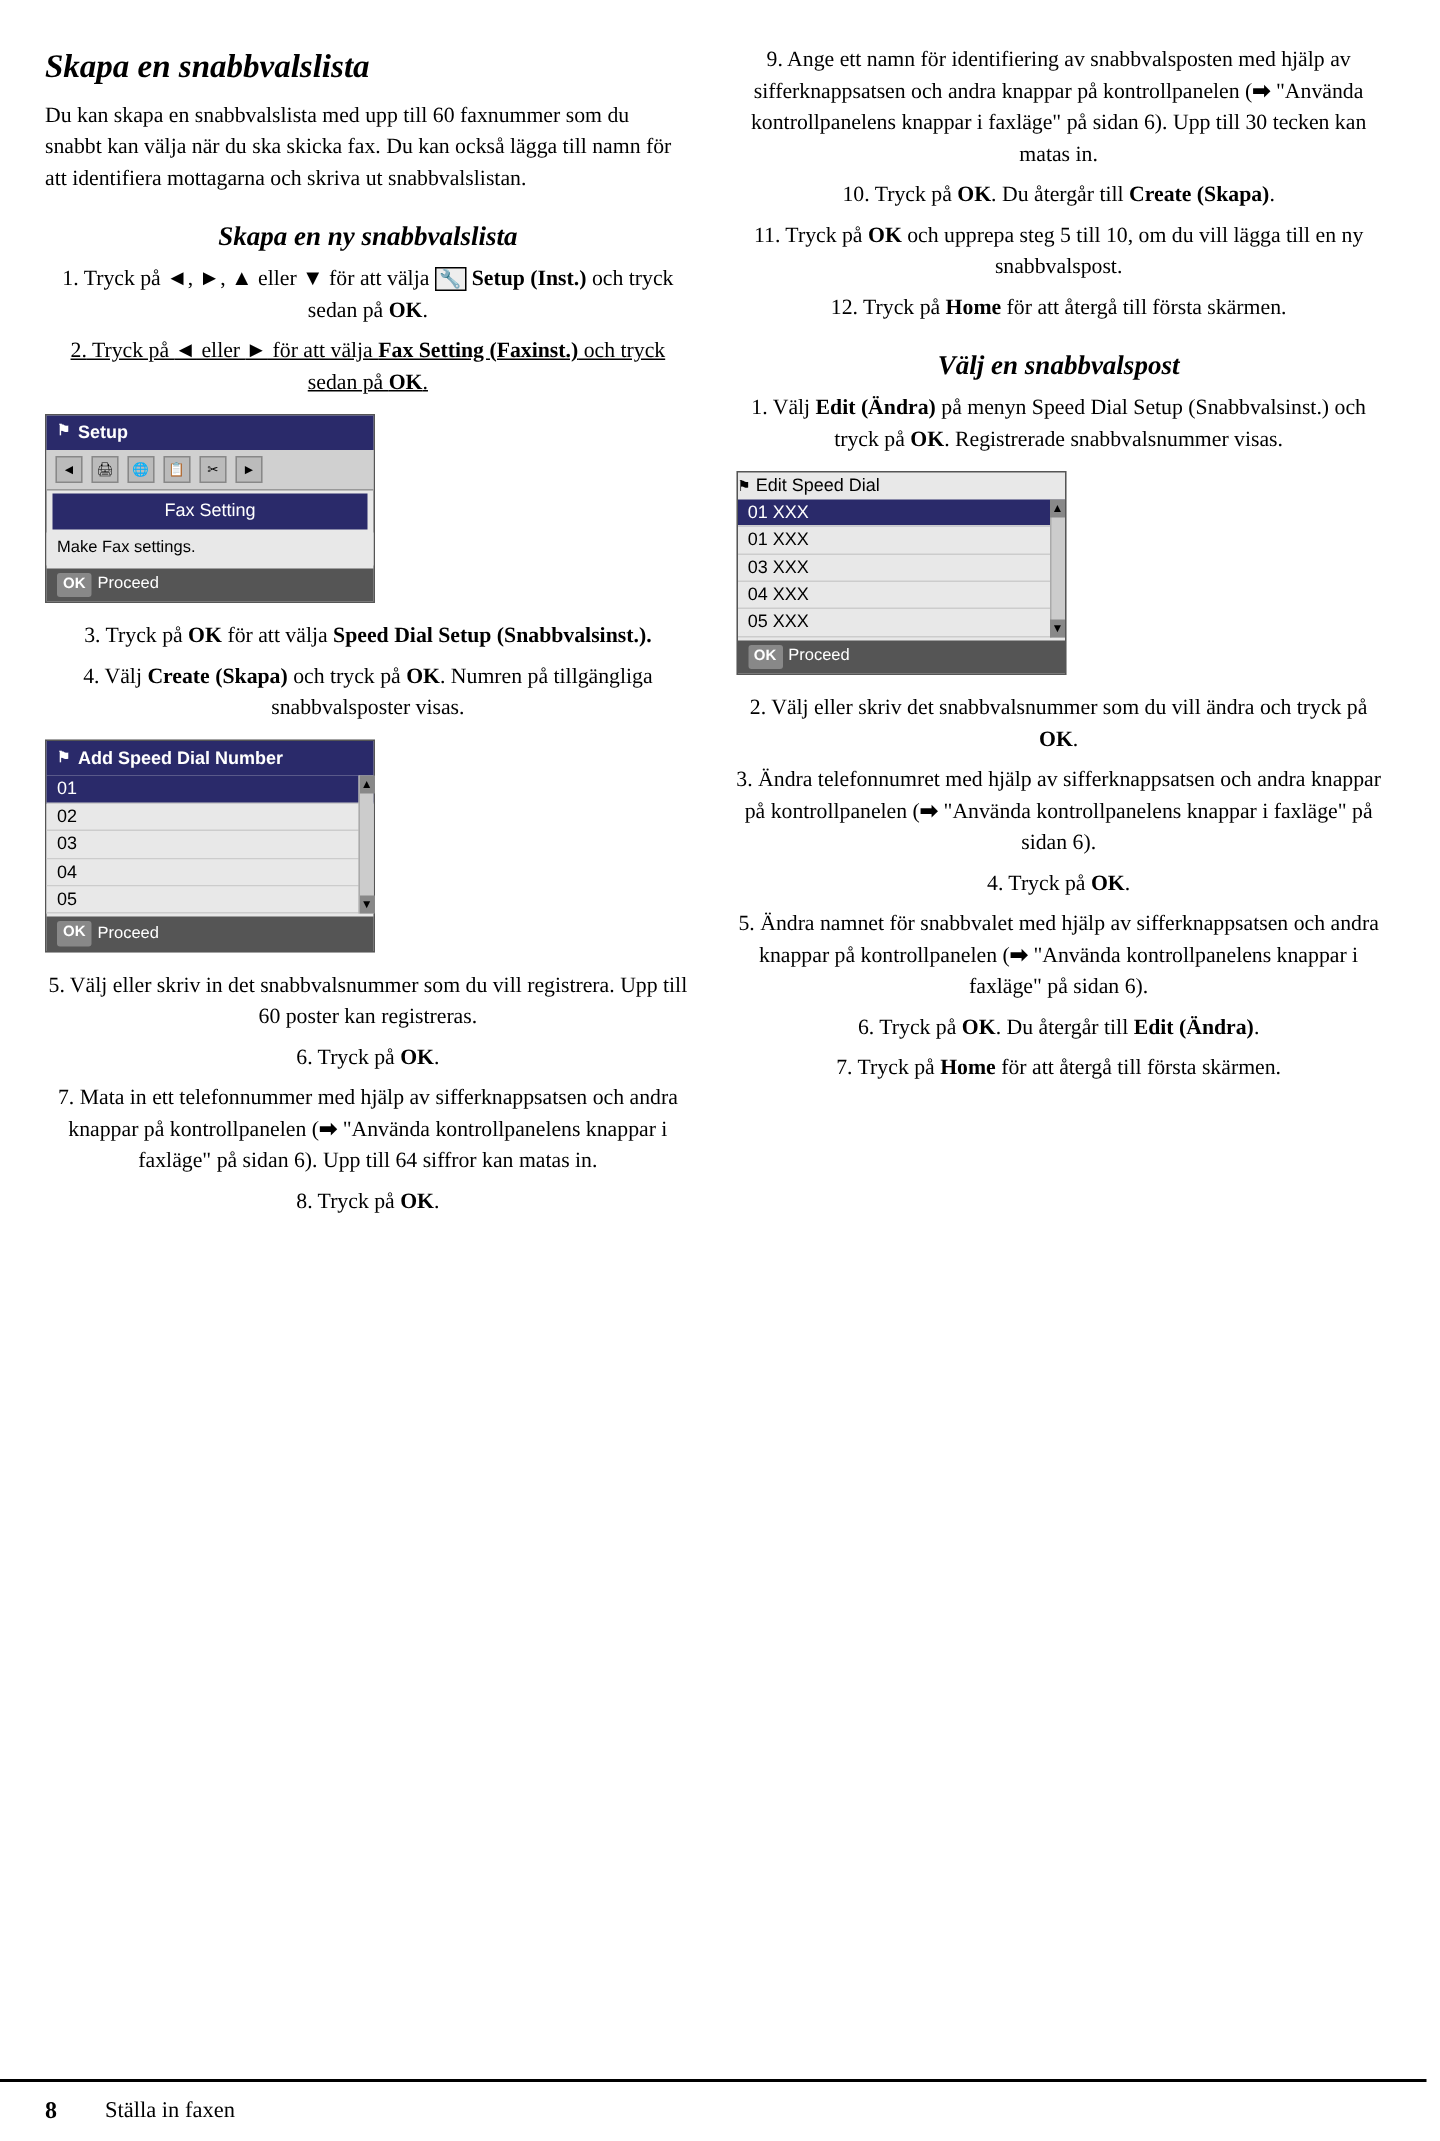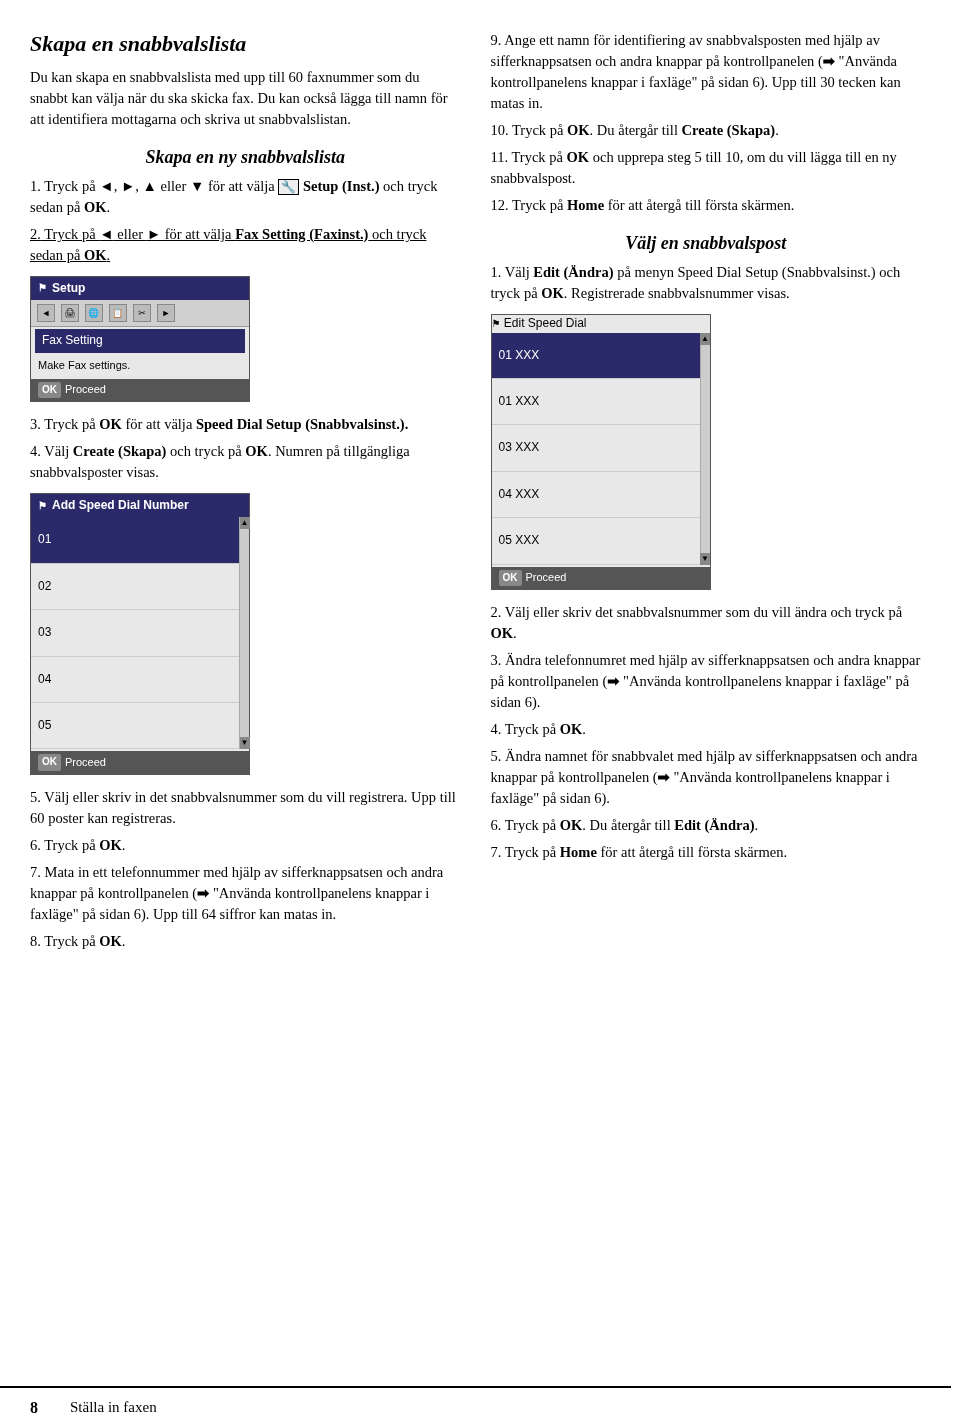--- a/index.html
+++ b/index.html
@@ -55,20 +55,21 @@
     }
     .steps-list {
       list-style: none;
       padding: 0;
     }
     .steps-list li {
       font-size: 14.5px;
       margin-bottom: 6px;
       line-height: 1.45;
       padding-left: 0;
+      text-align: center;
     }
     b, strong {
       font-weight: bold;
     }
     .ui-box {
       border: 1.5px solid #555;
       background: #e8e8e8;
       margin: 10px 0 12px 0;
       padding: 0;
       width: 220px;
@@ -102,20 +103,21 @@
       align-items: center;
       justify-content: center;
       font-size: 9px;
     }
     .ui-selected-row {
       background: #2a2a6a;
       color: #fff;
       padding: 3px 7px;
       font-size: 12px;
       margin: 2px 4px;
+      text-align: center;
     }
     .ui-info-row {
       padding: 3px 7px;
       font-size: 11px;
       background: #e8e8e8;
     }
     .ui-proceed-bar {
       background: #555;
       color: #fff;
       padding: 3px 7px;
@@ -147,21 +149,21 @@
       background: #2a2a6a;
       color: #fff;
       padding: 3px 7px;
       font-size: 12px;
       font-weight: bold;
       display: flex;
       align-items: center;
       gap: 5px;
     }
     .ui-list-row {
-      padding: 14px 7px;
+      padding: 0 7px;
       font-size: 12px;
       background: #e8e8e8;
       border-bottom: 1px solid #ccc;
     }
     .ui-list-row.selected {
       background: #2a2a6a;
       color: #fff;
     }
     .ui-list-container {
       position: relative;

